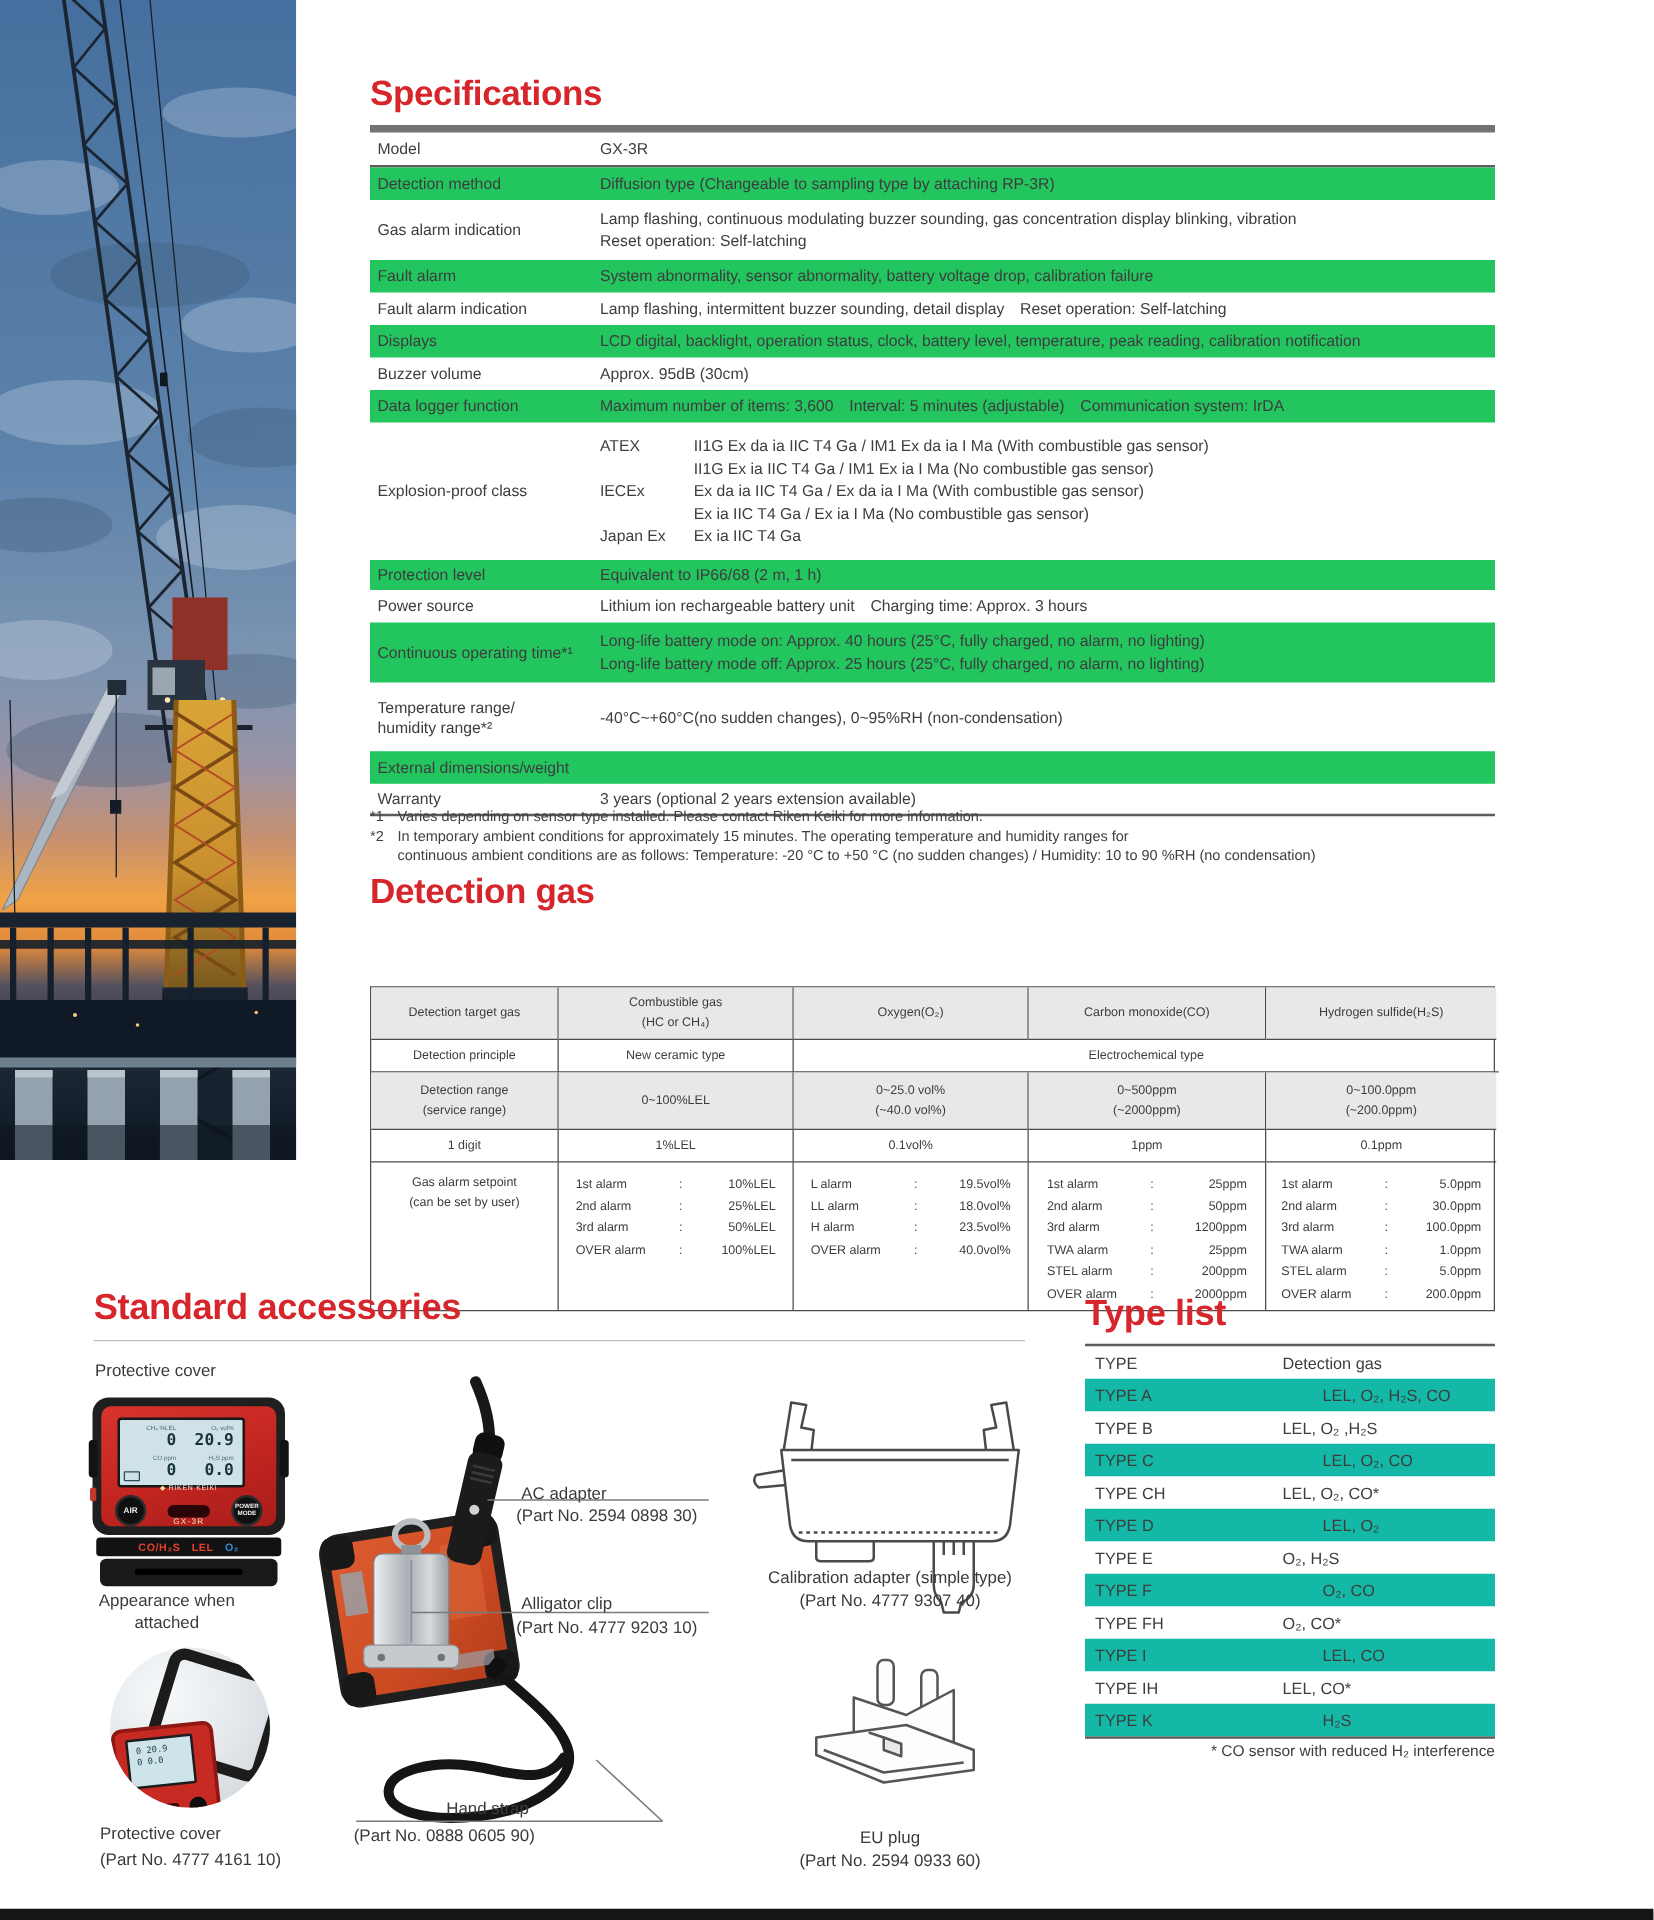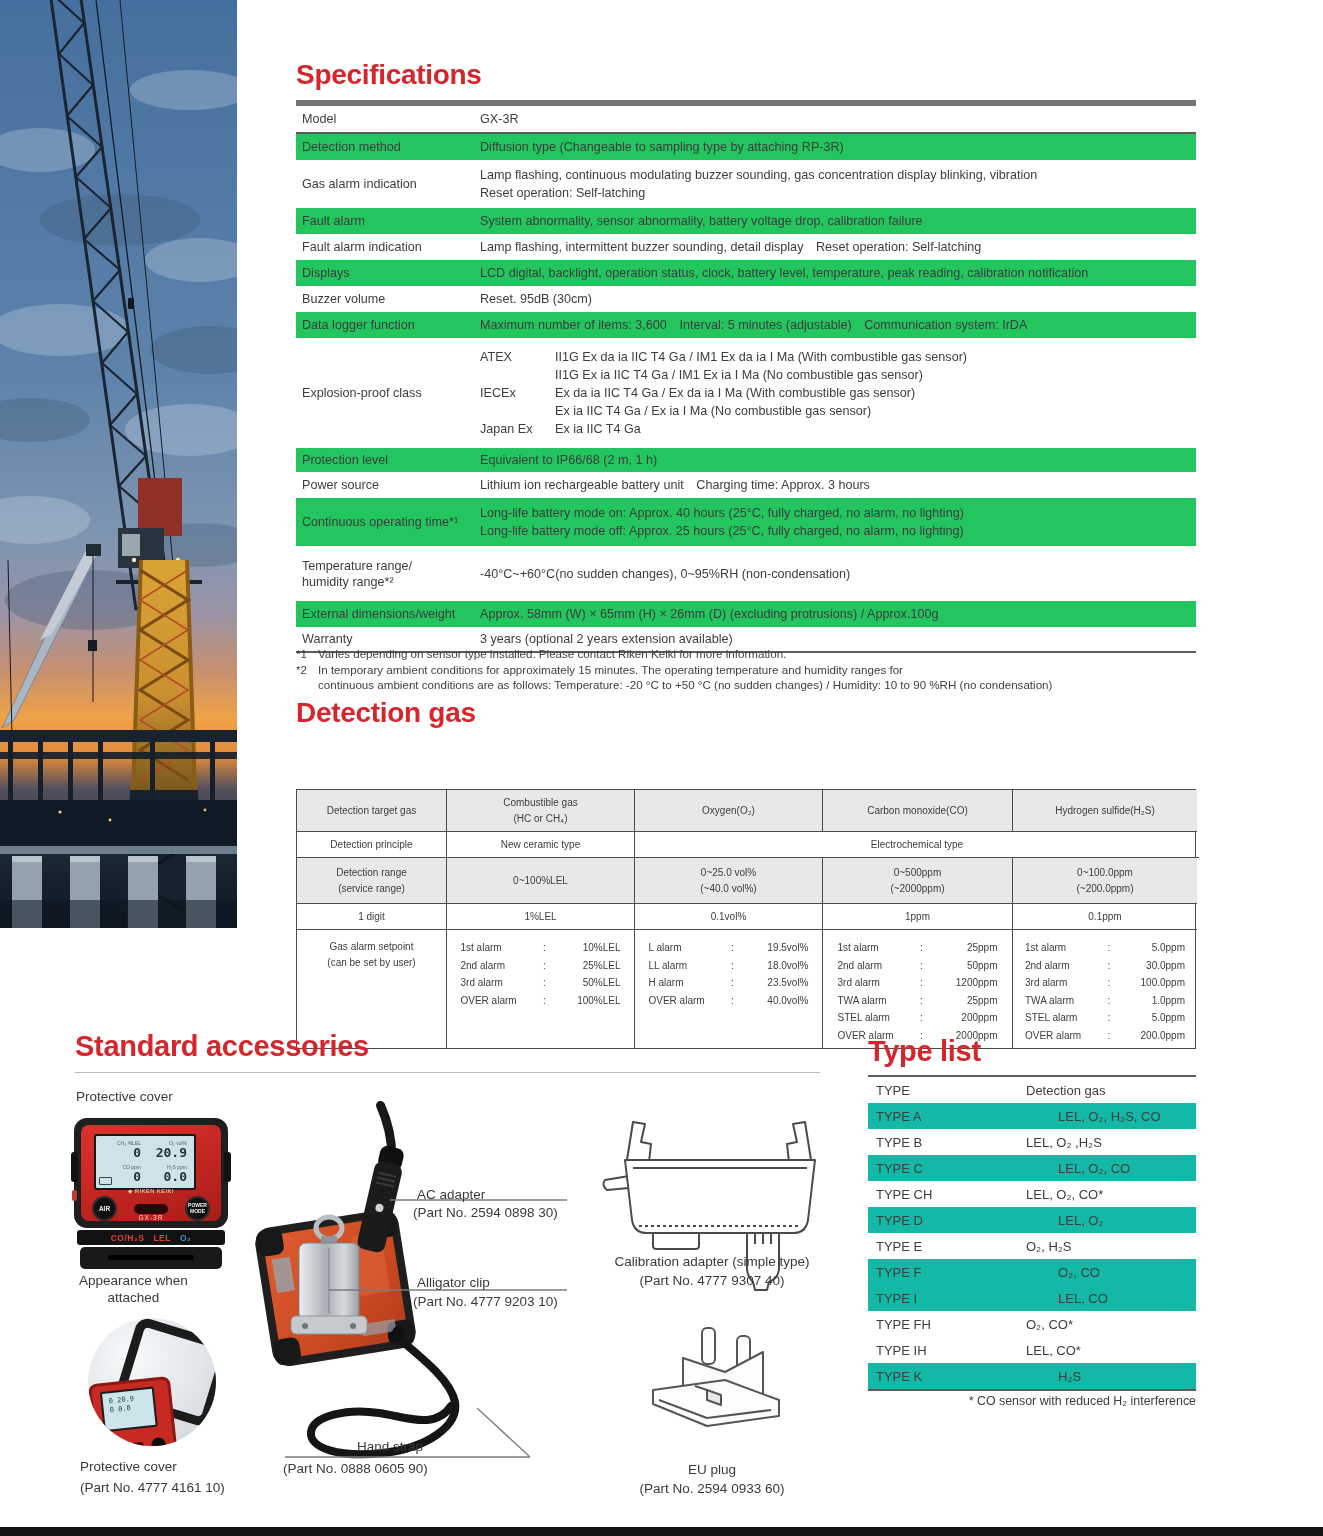--- a/index.html
+++ b/index.html
@@ -242,21 +242,21 @@
       </div>
       <div class="spec-row gray" style="min-height: 26px;">
         <div class="spec-label preline">Displays</div>
         <div class="spec-value">
           <div>LCD digital, backlight, operation status, clock, battery level, temperature, peak reading, calibration notification</div>
         </div>
       </div>
       <div class="spec-row" style="min-height: 26px;">
         <div class="spec-label preline">Buzzer volume</div>
         <div class="spec-value">
-          <div>Reset. 95dB (30cm)</div>
+          <div>Approx. 95dB (30cm)</div>
         </div>
       </div>
       <div class="spec-row gray" style="min-height: 26px;">
         <div class="spec-label preline">Data logger function</div>
         <div class="spec-value">
           <div>Maximum number of items: 3,600 Interval: 5 minutes (adjustable) Communication system: IrDA</div>
         </div>
       </div>
       <div class="spec-row" style="min-height: 110px;">
         <div class="spec-label preline">Explosion-proof class</div>
@@ -304,23 +304,20 @@
       </div>
       <div class="spec-row" style="min-height: 55px;">
         <div class="spec-label preline">Temperature range/
 humidity range*²</div>
         <div class="spec-value">
           <div>-40°C~+60°C(no sudden changes), 0~95%RH (non-condensation)</div>
         </div>
       </div>
       <div class="spec-row gray" style="min-height: 26px;">
         <div class="spec-label preline">External dimensions/weight</div>
-        <div class="spec-value">
-          <div>Approx. 58mm (W) × 65mm (H) × 26mm (D) (excluding protrusions) / Approx.100g</div>
-        </div>
       </div>
       <div class="spec-row" style="min-height: 24px;">
         <div class="spec-label preline">Warranty</div>
         <div class="spec-value">
           <div>3 years (optional 2 years extension available)</div>
         </div>
       </div>
     </div>
   <div class="abs" id="spec-notes">
       <div class="note-row">
@@ -671,29 +668,29 @@
         <div class="tl-c2">LEL, O₂</div>
       </div>
       <div class="tl-row">
         <div class="tl-c1">TYPE E</div>
         <div class="tl-c2">O₂, H₂S</div>
       </div>
       <div class="tl-row gray">
         <div class="tl-c1">TYPE F</div>
         <div class="tl-c2">O₂, CO</div>
       </div>
+      <div class="tl-row">
+        <div class="tl-c1">TYPE FH</div>
+        <div class="tl-c2">O₂, CO*</div>
+      </div>
       <div class="tl-row gray">
         <div class="tl-c1">TYPE I</div>
         <div class="tl-c2">LEL, CO</div>
       </div>
       <div class="tl-row">
-        <div class="tl-c1">TYPE FH</div>
-        <div class="tl-c2">O₂, CO*</div>
-      </div>
-      <div class="tl-row">
         <div class="tl-c1">TYPE IH</div>
         <div class="tl-c2">LEL, CO*</div>
       </div>
       <div class="tl-row gray">
         <div class="tl-c1">TYPE K</div>
         <div class="tl-c2">H₂S</div>
       </div>
     </div>
   <div class="abs" id="tl-note">* CO sensor with reduced H₂ interference</div>
 

